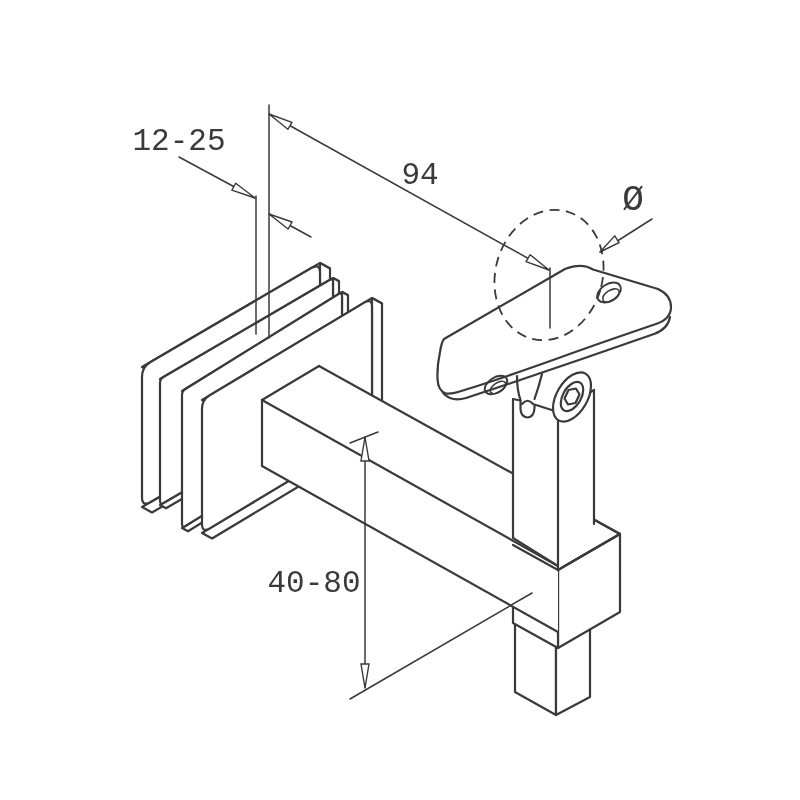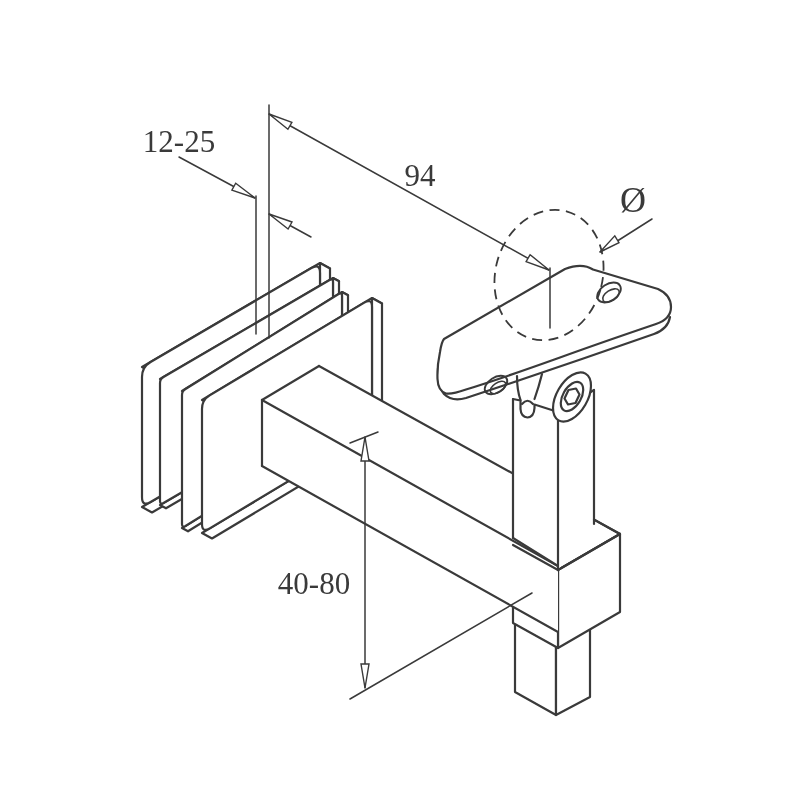--- a/index.html
+++ b/index.html
@@ -1,17 +1,17 @@
 <!DOCTYPE html>
 <html><head>
 <meta charset="utf-8">
 <style>
   html,body{margin:0;padding:0;background:#fff;}
   .canvas{position:relative;width:800px;height:800px;background:#fff;overflow:hidden;
-          font-family:Liberation Serif, serif;}
+          font-family:Liberation Mono, monospace;}
   svg{display:block;}
   .obj{fill:#ffffff;stroke:#3a3a3a;stroke-width:2.2;stroke-linejoin:round;stroke-linecap:round;}
   .objline{fill:none;stroke:#3a3a3a;stroke-width:2.2;stroke-linejoin:round;stroke-linecap:round;}
   .fillonly{fill:#ffffff;stroke:none;}
   .thin{fill:none;stroke:#3a3a3a;stroke-width:1.5;stroke-linecap:round;}
   .arrow{fill:#ffffff;stroke:#3a3a3a;stroke-width:1.4;stroke-linejoin:miter;}
   .phantom{fill:none;stroke:#3a3a3a;stroke-width:1.8;stroke-dasharray:10 6.5;}
   .dimtext{fill:#3a3a3a;font-size:31px;}
   .diatext{fill:#3a3a3a;font-size:36px;}
 </style>

